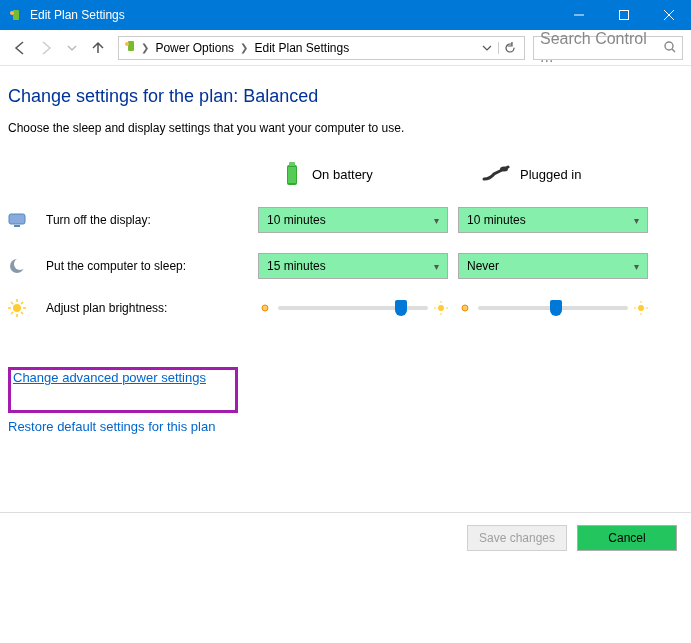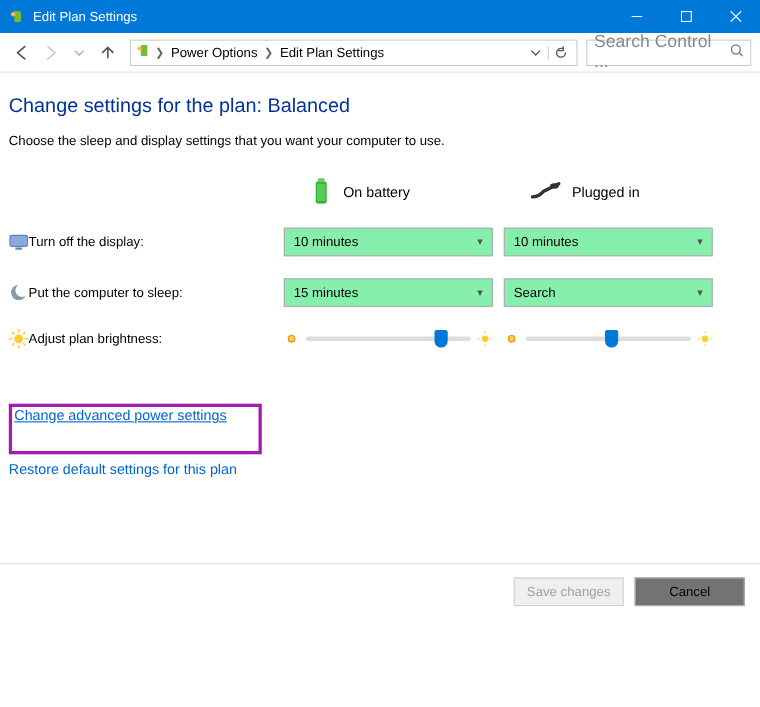--- a/index.html
+++ b/index.html
@@ -17,34 +17,34 @@
   .addrbar .crumb { padding: 0 4px; }
   .addrbar .sep { color: #666; padding: 0 2px; font-size:10px;}
   .addrbar .addspacer{flex:1;}
   .addrctl{ width:22px; display:flex; align-items:center; justify-content:center; color:#555;}
   .searchbox { width: 150px; height: 24px; border: 1px solid #ccc; display: flex; align-items: center; padding: 0 6px; color: #888; font-size: 16px; justify-content: space-between;}
   .content { padding: 20px 24px 10px 8px; }
   h1 { color: #003399; font-size: 18px; font-weight: normal; margin-bottom: 14px; }
   .instruct { font-size: 12px; margin-bottom: 26px; }
   .grid { display: grid; grid-template-columns: 250px 200px 200px; row-gap: 20px; align-items: center; margin-bottom: 50px;}
   .colhead { display: flex; align-items: center; gap: 10px; justify-content:flex-start; padding-left:24px;}
-  .rowlabel { display: flex; align-items: center; gap: 0; font-size: 12px; }
+  .rowlabel { display: flex; align-items: center; gap: 20px; font-size: 12px; }
   .rowicon { width: 18px; height: 18px; display:flex; align-items:center; justify-content:center;}
   .dropdown { height: 26px; width: 190px; border: 1px solid #adadad; background: #86efac; display: flex; align-items: center; justify-content: space-between; padding: 0 8px; font-size: 12px; }
   .dropdown .chev { color:#555; font-size:10px;}
   .sliderwrap { display: flex; align-items: center; gap: 6px; width:190px;}
   .slider { flex: 1; height: 4px; background: #ddd; position: relative; border-radius:2px;}
   .thumb { position: absolute; top: -6px; width: 12px; height: 16px; background: #0078d7; border-radius:2px 2px 6px 6px;}
   .sun{ width:14px; height:14px;}
   .links { margin-top: 10px;}
   .linkbox { border: 3px solid #a21caf; width: 230px; height: 46px; display:flex; padding-left:2px; margin-bottom:6px;}
   .link1 { color: #0066cc; text-decoration: underline; font-size: 13px; }
   .link2 { color: #0066cc; font-size: 13px; margin-top:6px; display:block;}
   .footer { border-top: 1px solid #ddd; padding: 12px 14px; display: flex; justify-content: flex-end; gap: 10px; position:absolute; bottom:80px; width:691px;}
-  .btn { min-width: 100px; height: 26px; border: 1px solid #adadad; background: #737373; font-size: 12px; display:flex; align-items:center; justify-content:center;}
+  .btn { min-width: 100px; height: 26px; border: 1px solid #adadad; background: #22c55e; font-size: 12px; display:flex; align-items:center; justify-content:center;}
   .btn.disabled { color: #a0a0a0; border-color:#d0d0d0; background:#efefef;}
   .batteryicon{width:20px;height:26px;}
   .plugicon{width:28px;height:18px;}
 </style>
 </head>
 <body>
 
 <div class="titlebar">
   <span class="ticon">
     <svg width="14" height="14" viewBox="0 0 14 14">
@@ -170,21 +170,21 @@
             <circle cx="12" cy="7" r="6" fill="#fff"></circle>
           </svg>
         </span>
       <span>Put the computer to sleep:</span>
     </div>
     <div class="dropdown">
         <span>15 minutes</span>
         <span class="chev">▾</span>
       </div>
     <div class="dropdown">
-        <span>Search</span>
+        <span>Never</span>
         <span class="chev">▾</span>
       </div>
 
     <div class="rowlabel">
       <span class="rowicon">
           <svg width="18" height="18" viewBox="0 0 18 18">
             <circle cx="9" cy="9" r="4" fill="#fc3"></circle>
             <g stroke="#fc3" stroke-width="1.5">
               <line x1="9" y1="0" x2="9" y2="3"></line>
               <line x1="9" y1="15" x2="9" y2="18"></line>

